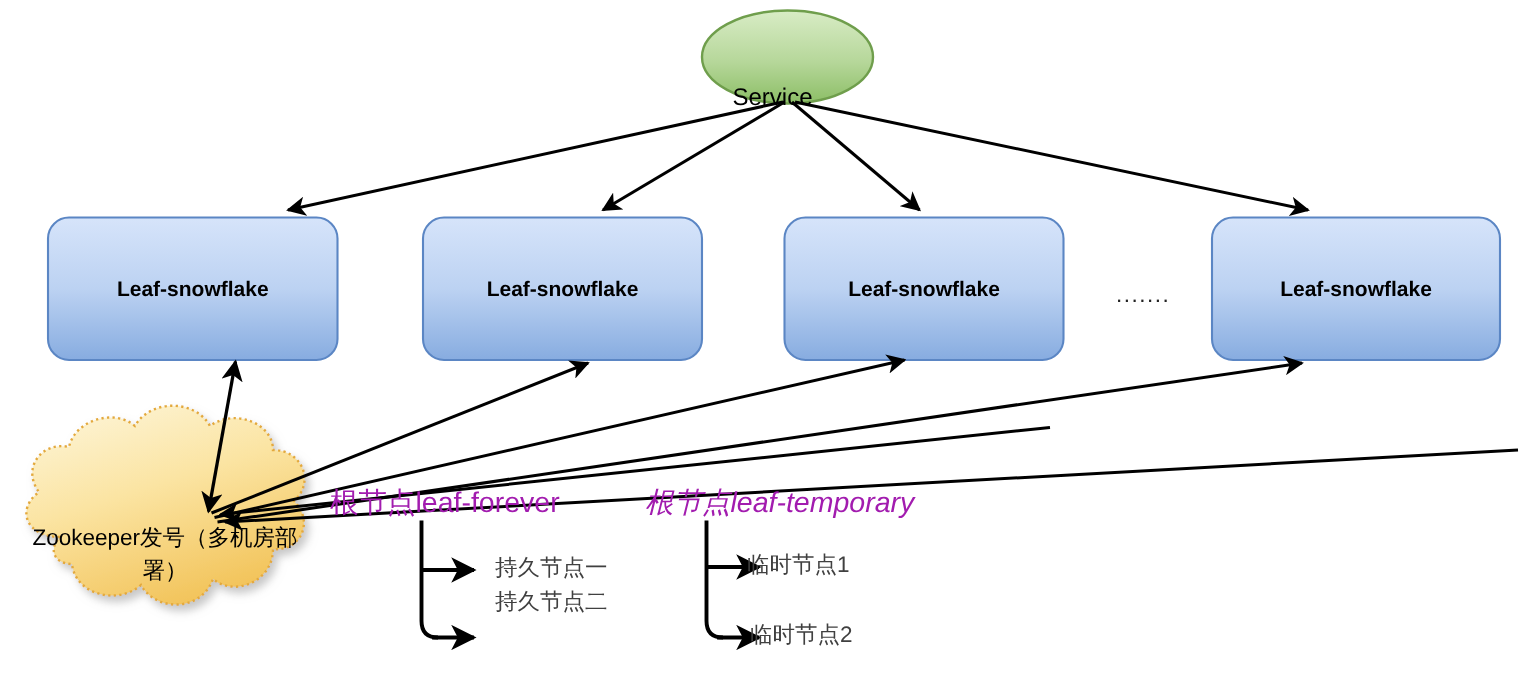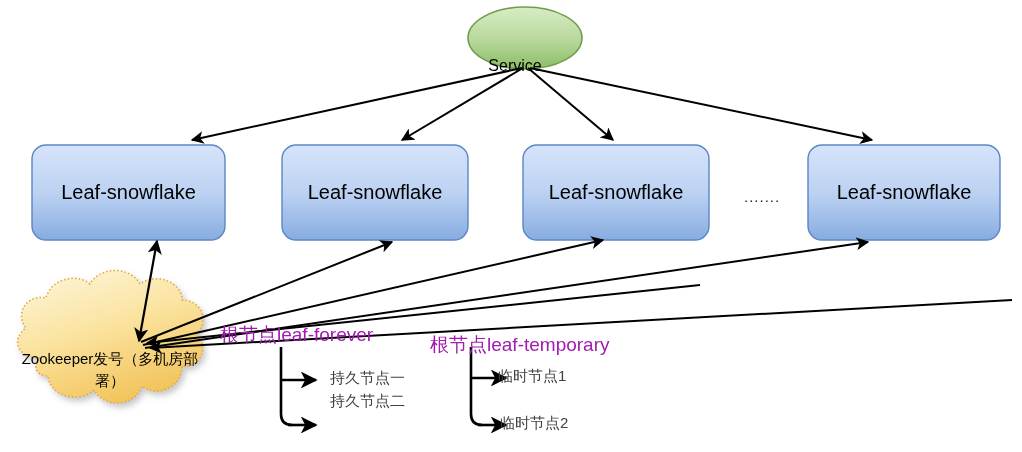--- a/index.html
+++ b/index.html
@@ -28,21 +28,21 @@
   .node-label {
     position: absolute;
     z-index: 3;
     color: #000000;
     font-size: 15px;
     line-height: 20px;
     text-align: center;
     white-space: nowrap;
     pointer-events: none;
   }
-  .box-label { font-size: 20px; }
+  .box-label { font-size: 14px; font-weight: bold; }
   .service-label { font-size: 16px; }
   .cloud-label {
     font-size: 15px;
     line-height: 22px;
     white-space: normal;
     width: 180px;
     text-align: center;
   }
   .tree-root-label {
     position: absolute;
@@ -160,17 +160,17 @@
   <div class="node-label box-label" style="left:808px; top:182px; width:192px;">Leaf-snowflake</div>
 
   <div class="ellipsis-label" style="left:744px; top:188px;">.......</div>
 
   <div class="node-label cloud-label" style="left:20px; top:348px;">Zookeeper发号（多机房部署）</div>
 
   <div class="tree-root-label" style="left:220px; top:322px;">根节点leaf-forever</div>
   <div class="tree-child-label" style="left:330px; top:369px;">持久节点一</div>
   <div class="tree-child-label" style="left:330px; top:392px;">持久节点二</div>
 
-  <div class="tree-root-label" style="left:430px; top:332px;">根节点leaf-temporary</div>
+  <div class="tree-root-label" style="left:430px; top:322px;font-style:italic;">根节点leaf-temporary</div>
   <div class="tree-child-label" style="left:498px; top:367px;">临时节点1</div>
   <div class="tree-child-label" style="left:500px; top:414px;">临时节点2</div>
 
 </div>
 
 </body></html>

